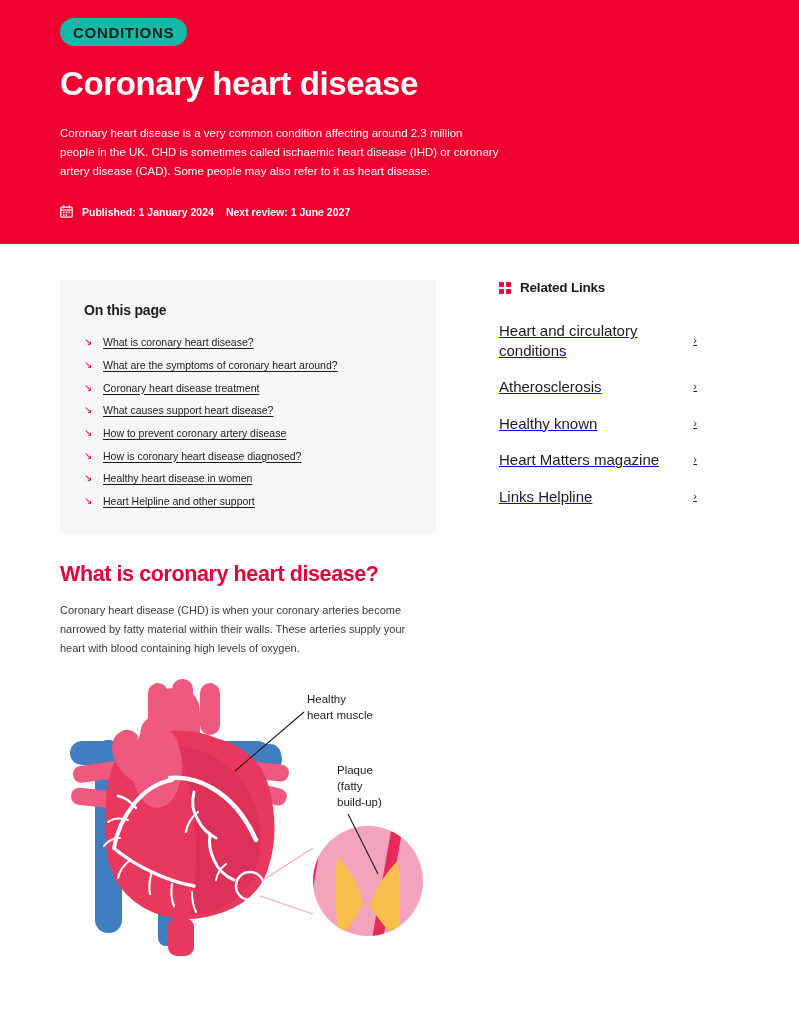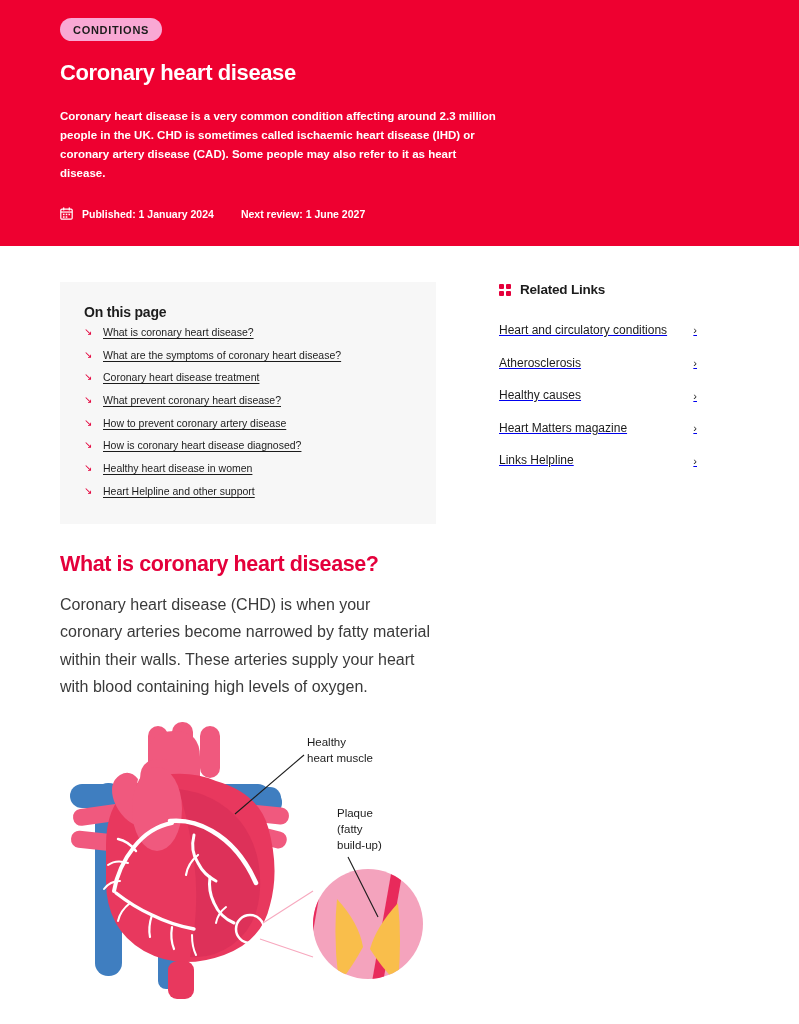--- a/index.html
+++ b/index.html
@@ -14,55 +14,55 @@
   .page { width: 799px; min-height: 1024px; position: relative; background:#fff; }
 
   
   .hero {
     background: #EE0030;
     padding: 12px 60px 26px 60px;
     min-height: 214px;
   }
   .badge {
     display: inline-block;
-    background: #f9a8d4;
-    color: #1c1c1c;
-    font-size: 11px;
+    background: #14b8a6;
+    color: #1c1c1c;
+    font-size: 15px;
     font-weight: 700;
     letter-spacing: 0.7px;
     padding: 6px 13px 5px 13px;
     border-radius: 999px;
     margin-top: 6px;
   }
   .hero-title {
     color: #ffffff;
-    font-size: 22px;
+    font-size: 33px;
     font-weight: 700;
     letter-spacing: -0.4px;
     margin: 20px 0 12px 0;
     line-height: 1.1;
   }
   .hero-standfirst {
     color: #ffffff;
     font-size: 11.5px;
-    font-weight: 700;
+    font-weight: 400;
     line-height: 1.65;
     margin: 22px 0 0 0;
     max-width: 440px;
   }
   .hero-meta {
     display: flex;
     align-items: center;
     gap: 9px;
     margin-top: 24px;
     color: #ffffff;
     font-size: 10.5px;
     font-weight: 600;
   }
-  .hero-meta .dates { display: flex; gap: 27px; }
+  .hero-meta .dates { display: flex; gap: 12px; }
   .cal-icon { width: 13px; height: 13px; display:block; }
 
   
   .content {
     display: flex;
     align-items: flex-start;
     padding: 0 60px;
     gap: 0;
   }
   .col-main { width: 378px; flex: 0 0 378px; }
@@ -72,21 +72,21 @@
   .otp {
     background: #F7F7F7;
     padding: 22px 24px 26px 24px;
     margin-top: 36px;
     width: 376px;
   }
   .otp h2 {
     font-size: 14px;
     font-weight: 700;
     color: #1c1c1c;
-    margin: 0 0 5px 0;
+    margin: 0 0 17px 0;
     letter-spacing: -0.2px;
   }
   .otp ul { list-style: none; margin: 0; padding: 0; }
   .otp li {
     display: flex;
     align-items: flex-start;
     gap: 9px;
     margin-bottom: 8.5px;
   }
   .otp li:last-child { margin-bottom: 0; }
@@ -133,21 +133,21 @@
   .rl ul { list-style: none; margin: 0; padding: 0; }
   .rl li { margin-bottom: 0; }
   .rl-item {
     display: flex;
     align-items: center;
     justify-content: space-between;
     padding: 8px 0 9px 0;
     min-height: 28px;
   }
   .rl-item span.lbl {
-    font-size: 12px;
+    font-size: 15px;
     color: #1c1c1c;
     line-height: 1.3;
   }
   .chev {
     color: #1c1c1c;
     font-size: 11px;
     line-height: 1;
     flex: 0 0 auto;
     margin-right: 2px;
   }
@@ -157,21 +157,21 @@
   .article h2 {
     color: #E4003B;
     font-size: 21.5px;
     font-weight: 700;
     letter-spacing: -0.4px;
     margin: 0 0 14px 0;
     line-height: 1.15;
   }
   .article p {
     color: #3a3a3a;
-    font-size: 16px;
+    font-size: 11px;
     line-height: 1.72;
     margin: 0 0 16px 0;
     max-width: 372px;
   }
 
   
   .figure { margin: 14px 0 18px 0; width: 380px; }
   .figure svg { display: block; width: 380px; height: 288px; }
 </style>
 </head>
@@ -209,29 +209,29 @@
 
       <nav class="otp">
         <h2>On this page</h2>
         <ul>
           <li>
             <span class="arrow-icon">↘</span>
             <a href="#">What is coronary heart disease?</a>
           </li>
           <li>
             <span class="arrow-icon">↘</span>
-            <a href="#">What are the symptoms of coronary heart disease?</a>
+            <a href="#">What are the symptoms of coronary heart around?</a>
           </li>
           <li>
             <span class="arrow-icon">↘</span>
             <a href="#">Coronary heart disease treatment</a>
           </li>
           <li>
             <span class="arrow-icon">↘</span>
-            <a href="#">What prevent coronary heart disease?</a>
+            <a href="#">What causes support heart disease?</a>
           </li>
           <li>
             <span class="arrow-icon">↘</span>
             <a href="#">How to prevent coronary artery disease</a>
           </li>
           <li>
             <span class="arrow-icon">↘</span>
             <a href="#">How is coronary heart disease diagnosed?</a>
           </li>
           <li>
@@ -370,21 +370,21 @@
             </a>
           </li>
           <li>
             <a class="rl-item" href="#">
               <span class="lbl">Atherosclerosis</span>
               <span class="chev">›</span>
             </a>
           </li>
           <li>
             <a class="rl-item" href="#">
-              <span class="lbl">Healthy causes</span>
+              <span class="lbl">Healthy known</span>
               <span class="chev">›</span>
             </a>
           </li>
           <li>
             <a class="rl-item" href="#">
               <span class="lbl">Heart Matters magazine</span>
               <span class="chev">›</span>
             </a>
           </li>
           <li>

